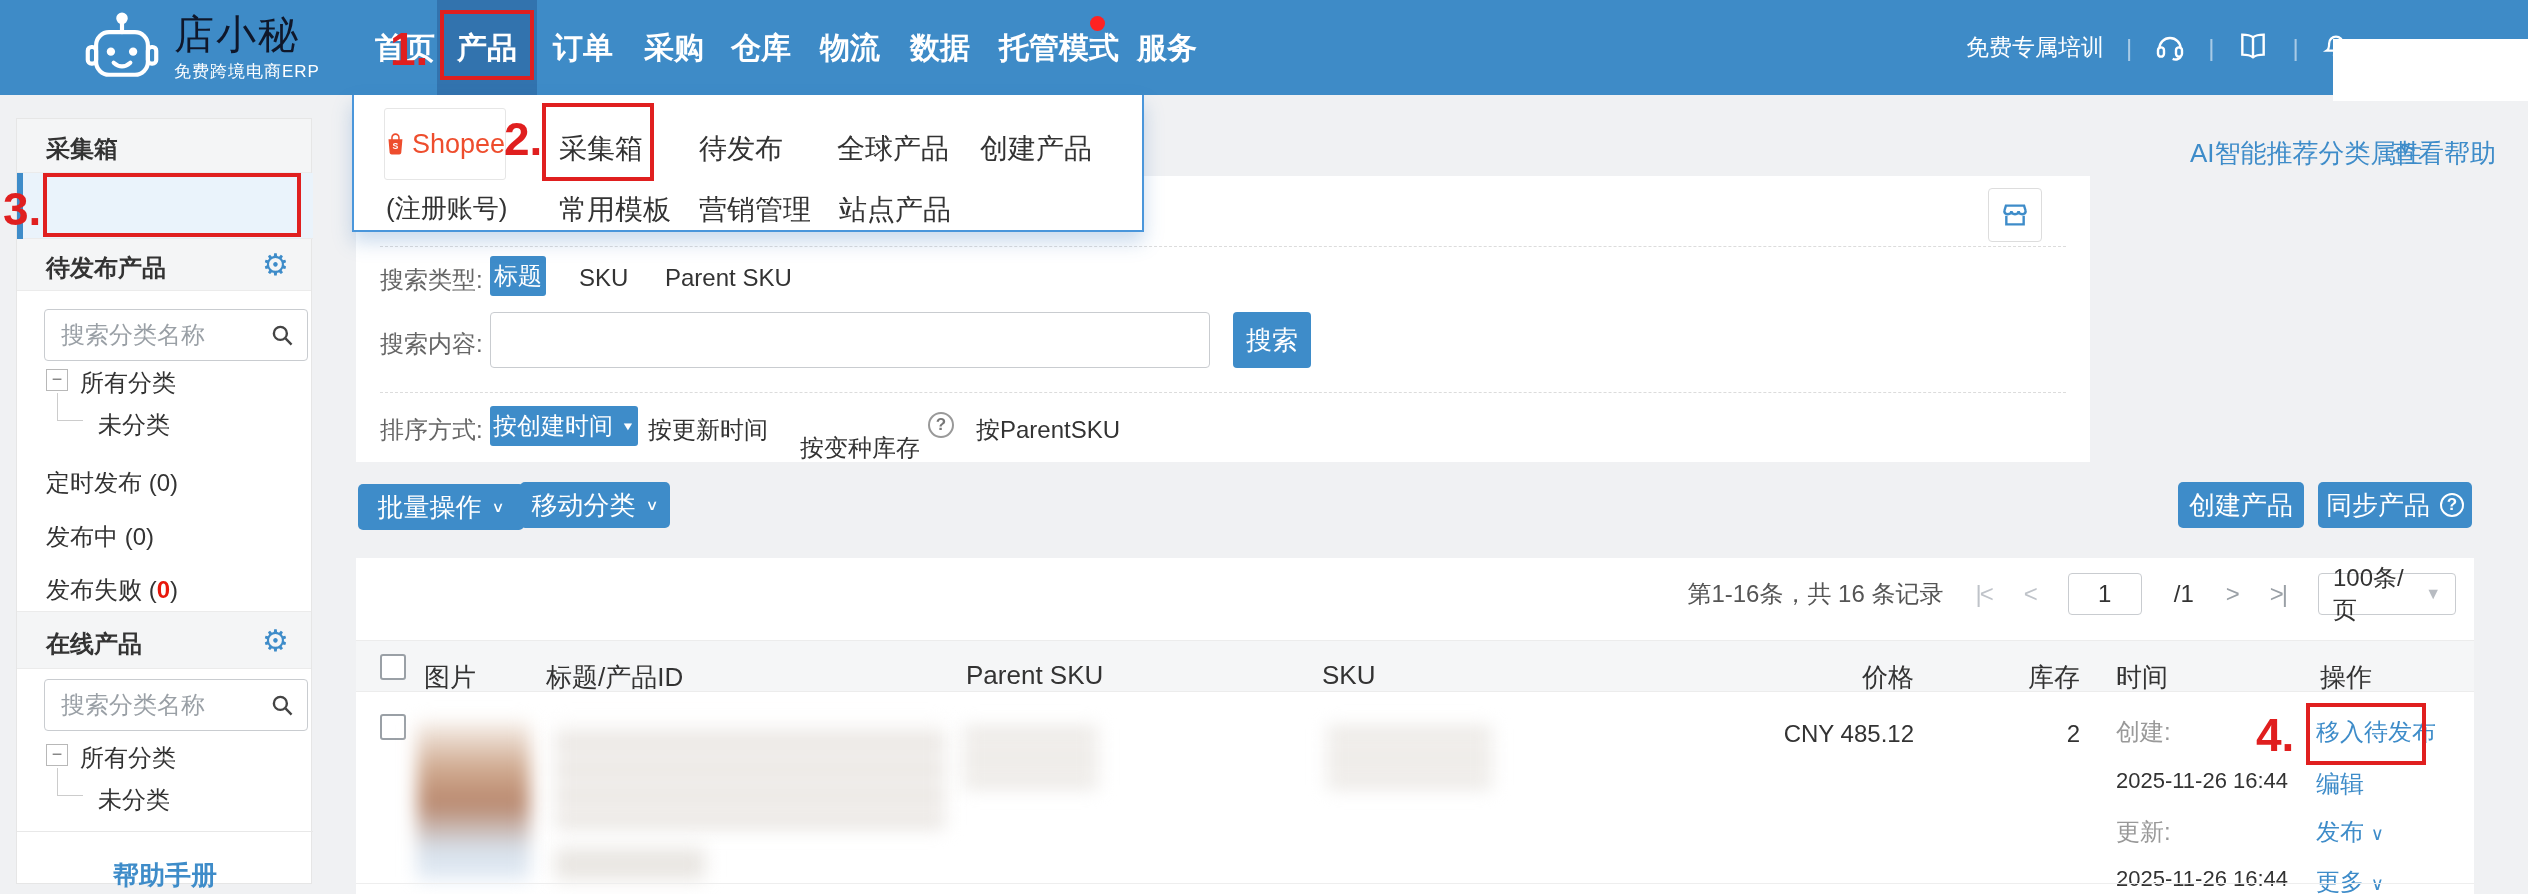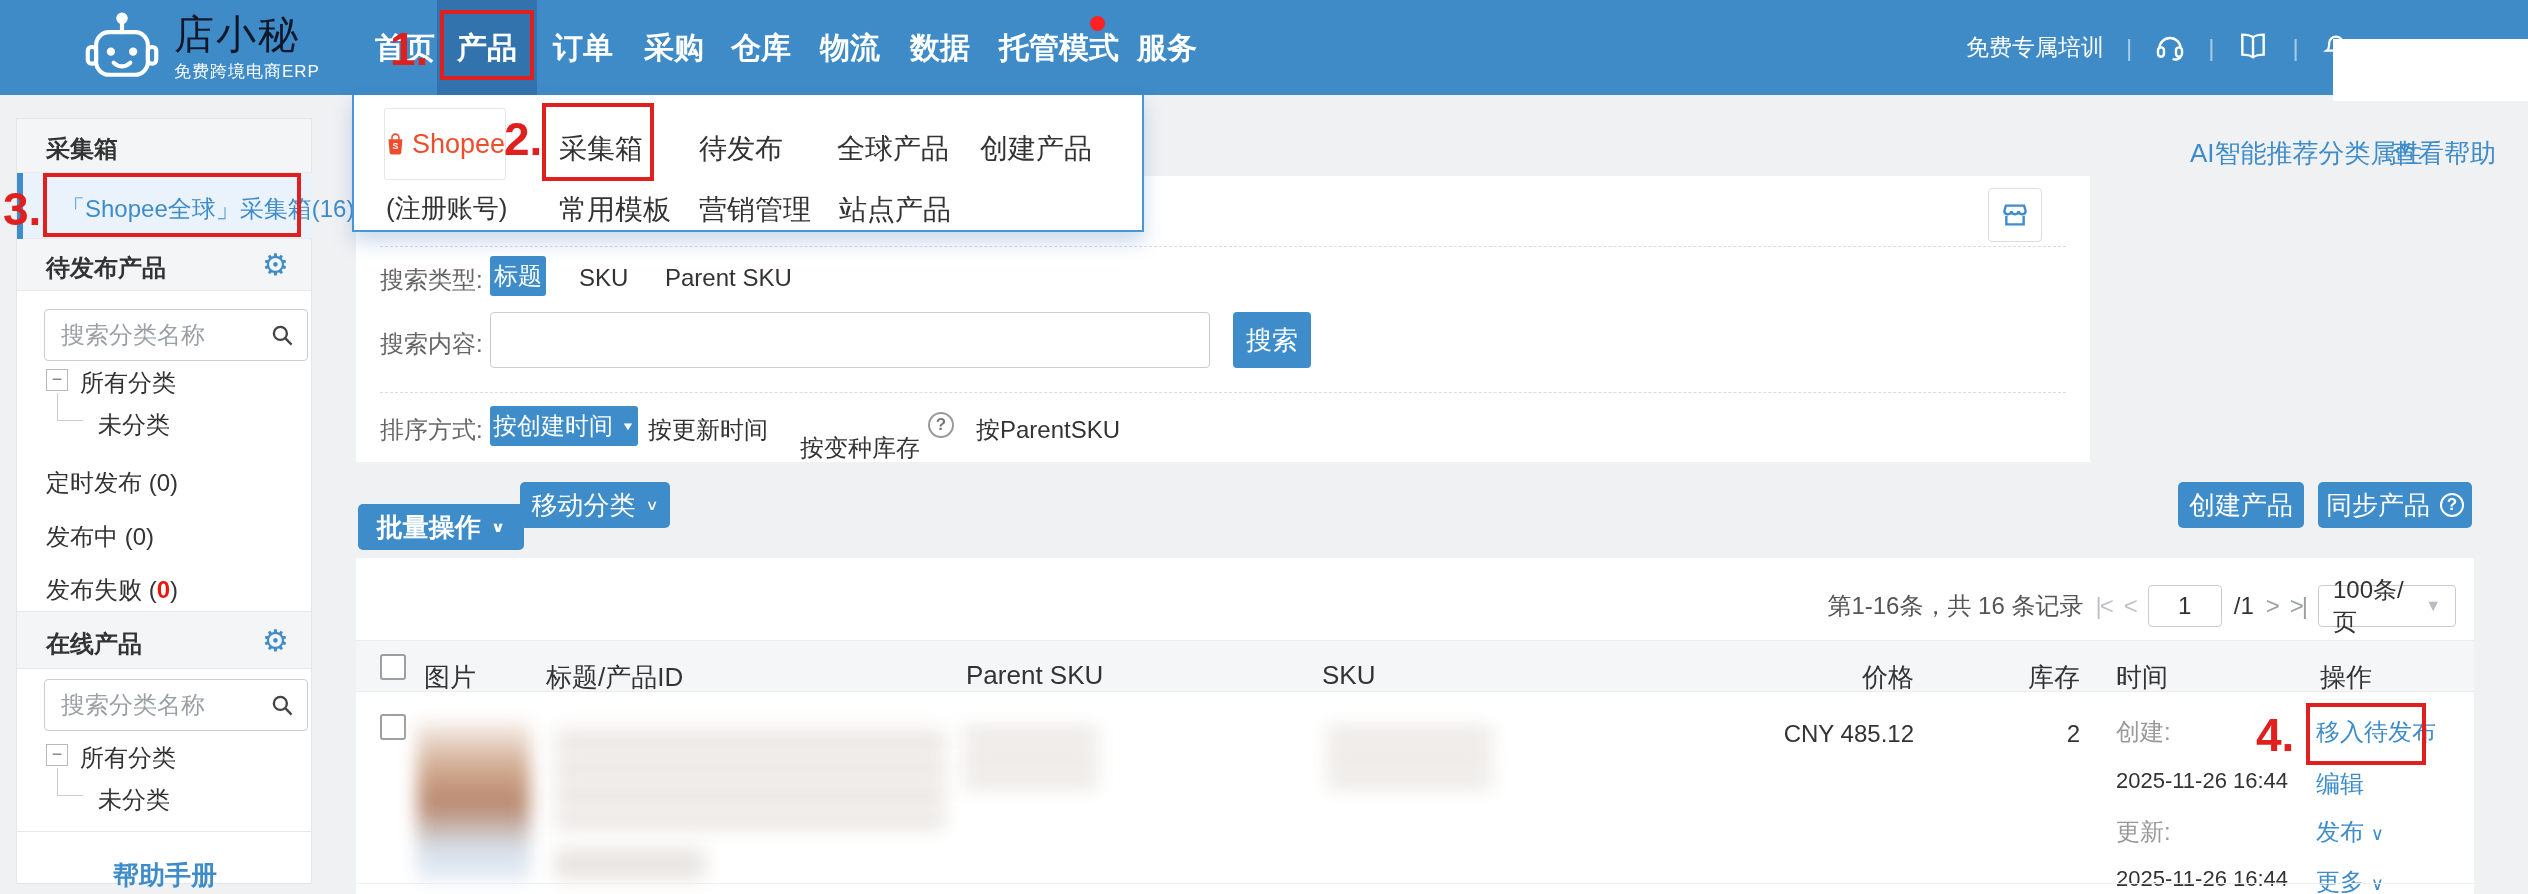--- a/index.html
+++ b/index.html
@@ -66,21 +66,21 @@
   .qmark { width:26px; height:26px; border:2px solid #999; border-radius:50%; color:#777; font-size:17px; font-weight:bold;
     display:inline-flex; align-items:center; justify-content:center; }
   .qmark.white { border-color:#fff; color:#fff; width:24px; height:24px; }
   .chev { font-size:18px; transform:scaleY(.8); }
 
   .store-btn { position:absolute; right:48px; top:12px; width:54px; height:54px; border:1px solid #ddd; border-radius:4px;
     display:flex; align-items:center; justify-content:center; background:#fff;}
 
   
   .p-table { left:356px; top:558px; width:2118px; height:336px; }
-  .pag { position:absolute; right:18px; top:16px; height:64px; display:flex; align-items:center; gap:12px; }
+  .pag { position:absolute; right:18px; top:4px; height:64px; display:flex; align-items:center; gap:32px; }
   .pag .sum { font-size:24px; color:#555; }
   .pag .arr { font-size:24px; color:#bfc3c9; letter-spacing:-2px;}
   .pag .pgbox { width:74px; height:42px; border:1px solid #c9ccd0; border-radius:4px; text-align:center; font-size:24px; color:#333; }
   .pag .slash { font-size:24px; color:#333; }
   .pag .psel { width:138px; height:42px; border:1px solid #c9ccd0; border-radius:4px; display:flex; align-items:center; justify-content:space-between; padding:0 14px; font-size:24px; color:#333;}
   .pag .psel .tri { color:#b8bcc2; font-size:16px; }
   .thead { position:absolute; left:0; top:82px; width:2118px; height:52px; background:#f5f6f7; border-top:1px solid #ececec; border-bottom:1px solid #ececec; }
   .th { position:absolute; top:19px; font-size:26px; font-weight:normal; color:#333; white-space:nowrap;}
   .cell { position:absolute; font-size:24px; color:#333; white-space:nowrap;}
   .cb { position:absolute; width:26px; height:26px; border:2px solid #9aa0a6; border-radius:3px; background:#fff; }
@@ -181,21 +181,20 @@
 <div class="ann-box" style="left:43px; top:173px; width:258px; height:64px;"></div>
 <div class="ann-num" style="left:2256px; top:708px;">4.</div>
 <div class="ann-box" style="left:2306px; top:703px; width:120px; height:62px;"></div>
 
 <div class="sidebar">
   <div class="sb-h" style="height:54px;">
     <span class="ht" style="top:14px;">采集箱</span>
   </div>
   <div class="sb-sel">
     <span class="bar"></span>
-    <span class="txt">「Shopee全球」采集箱(16)</span>
   </div>
   <div class="sb-h" style="position:absolute; left:0; top:120px; height:52px;">
     <span class="ht" style="top:13px;">待发布产品</span>
     <span class="gear" style="top:11px;">⚙</span>
   </div>
 
   <div class="sb-search" style="top:190px;">
     <input type="text" placeholder="搜索分类名称" style="">
     <svg width="26" height="26" viewBox="0 0 24 24" fill="none" stroke="#444" stroke-width="2.2">
       <circle cx="10.5" cy="10.5" r="6"></circle>
@@ -259,21 +258,21 @@
   <span class="tag-blue" style="left:134px; top:230px; width:148px; height:40px;">
       <span>按创建时间</span>
       <span class="chev" style="font-size:14px;">▼</span>
     </span>
   <span class="f-opt" style="left:292px; top:238px;">按更新时间</span>
   <span class="f-opt" style="left:444px; top:256px;">按变种库存</span>
   <span class="qmark" style="position:absolute; left:572px; top:236px;">?</span>
   <span class="f-opt" style="left:620px; top:238px;">按ParentSKU</span>
 </div>
 
-<button class="btn-blue" style="left:358px; top:504px; width:166px; height:46px;font-weight:bold;">
+<button class="btn-blue" style="left:358px; top:484px; width:166px; height:46px;">
     <span>批量操作</span>
     <span class="chev">∨</span>
   </button>
 <button class="btn-blue" style="left:520px; top:482px; width:150px; height:46px;">
     <span>移动分类</span>
     <span class="chev">∨</span>
   </button>
 <button class="btn-blue" style="left:2178px; top:482px; width:126px; height:46px;">创建产品</button>
 <button class="btn-blue" style="left:2318px; top:482px; width:154px; height:46px;">
     <span>同步产品</span>

